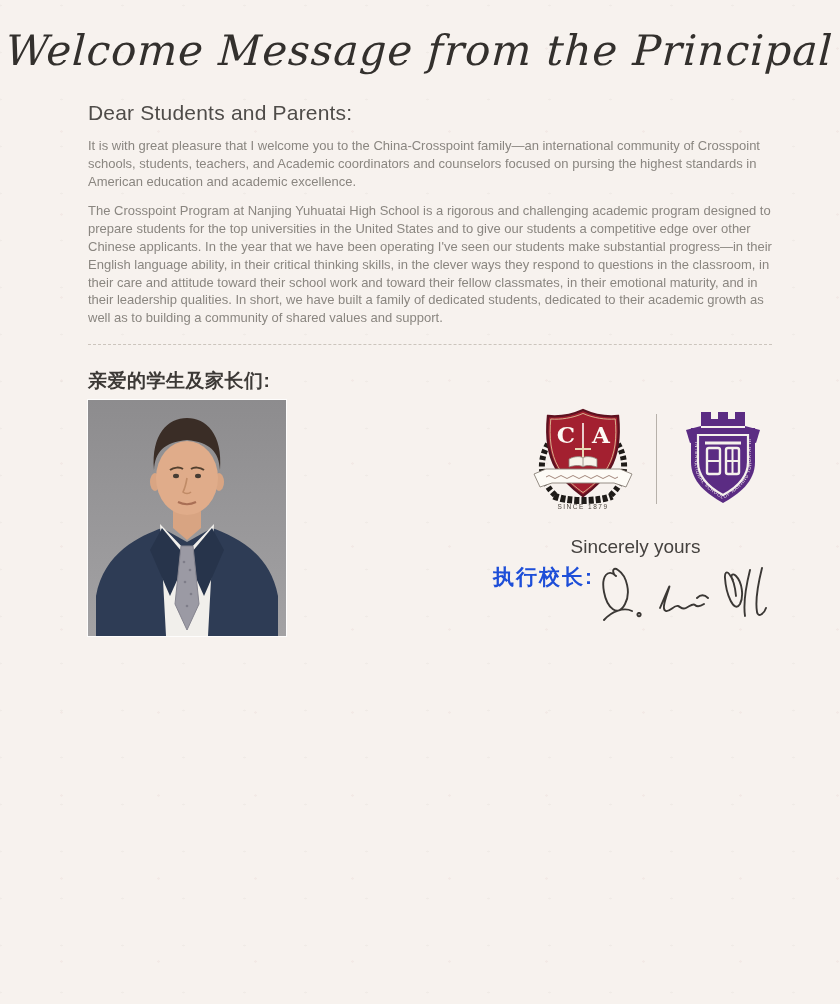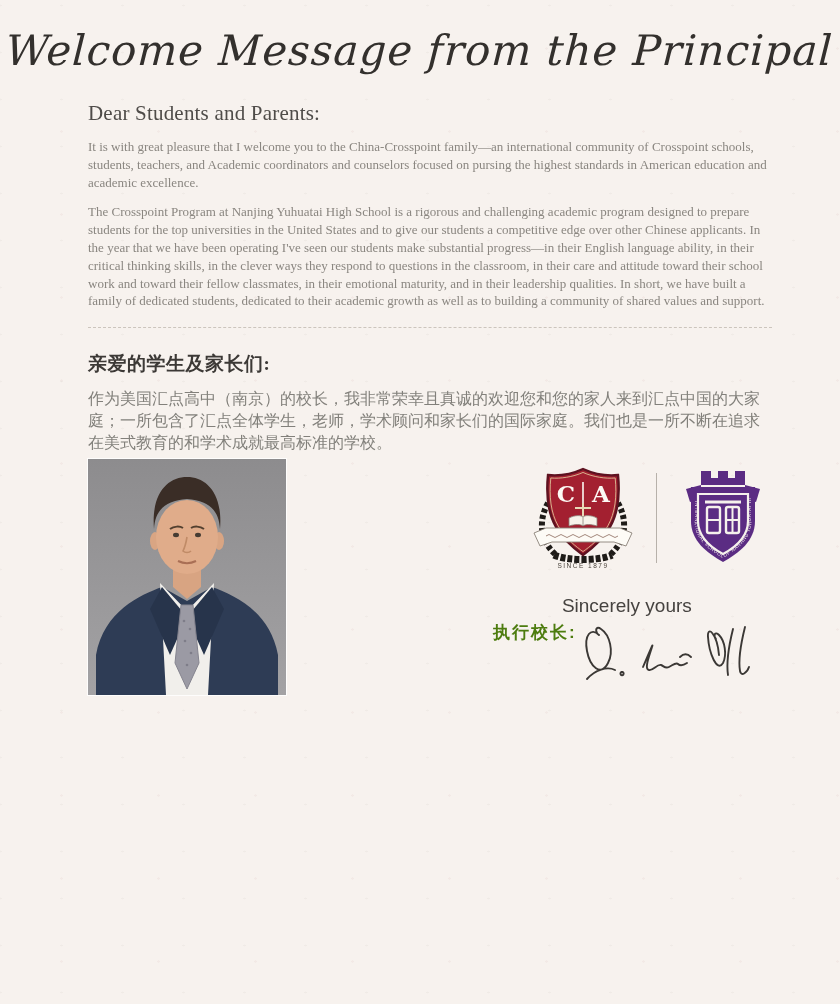--- a/index.html
+++ b/index.html
@@ -20,21 +20,21 @@
     padding-top:26px;
     text-align:center;
     font-family:"DejaVu Serif",serif;
     font-style:italic;
     font-size:42px;
     letter-spacing:1px;
     color:#33302d;
     transform:skewX(-3deg);
   }
 
-  .content{width:684px;margin-left:88px;font-family:Liberation Serif, serif;}
+  .content{width:684px;margin-left:88px;}
 
   .en-salutation{
     margin:26px 0 0 0;
     font-size:21px;
     font-weight:400;
     color:#4f4c49;
     letter-spacing:.2px;
   }
   .en-para{
     margin:12px 0 0 0;
@@ -74,42 +74,41 @@
     position:absolute;left:526px;top:12px;
     display:flex;align-items:center;
   }
   .logo-divider{
     width:1px;height:90px;background:#b7b1aa;margin:0 16px;
   }
   .sign-block{position:absolute;left:493px;top:142px;}
   .closing-en{font-size:19px;color:#45423f;text-align:center;}
   .sign-row{display:flex;align-items:flex-start;margin-top:6px;}
   .closing-zh{
-    font-size:17px;font-weight:700;color:#4d7c0f;letter-spacing:2px;
+    font-size:21px;font-weight:700;color:#1d4ed8;letter-spacing:2px;
     line-height:1.2;
   }
   .signature-svg{margin-left:4px;margin-top:-8px;}
 </style>
 </head>
 <body>
 
 <div class="page">
 
   <div class="main-title">Welcome Message from the Principal</div>
 
   <div class="content">
 
     <div class="en-salutation">Dear Students and Parents:</div>
     <p class="en-para">It is with great pleasure that I welcome you to the China-Crosspoint family—an international community of Crosspoint schools, students, teachers, and Academic coordinators and counselors focused on pursing the highest standards in American education and academic excellence.</p>
     <p class="en-para">The Crosspoint Program at Nanjing Yuhuatai High School is a rigorous and challenging academic program designed to prepare students for the top universities in the United States and to give our students a competitive edge over other Chinese applicants. In the year that we have been operating I've seen our students make substantial progress—in their English language ability, in their critical thinking skills, in the clever ways they respond to questions in the classroom, in their care and attitude toward their school work and toward their fellow classmates, in their emotional maturity, and in their leadership qualities. In short, we have built a family of dedicated students, dedicated to their academic growth as well as to building a community of shared values and support.</p>
 
     <hr class="divider">
 
     <div class="cn-salutation">亲爱的学生及家长们:</div>
-    <p class="cn-para">作为美国汇点高中（南京）的校长，我非常荣幸且真诚的欢迎您和您的家人来到汇点中国的大家庭；一所包含了汇点全体学生，老师，学术顾问和家长们的国际家庭。我们也是一所不断在追求在美式教育的和学术成就最高标准的学校。</p>
 
   </div>
 
   <div class="bottom">
 
     <svg class="photo" width="198" height="236" viewBox="0 0 198 236">
       <defs>
         <linearGradient id="photobg" x1="0" y1="0" x2="0" y2="1">
           <stop offset="0" stop-color="#8d8c8e"></stop>
           <stop offset="1" stop-color="#a3a2a4"></stop>

